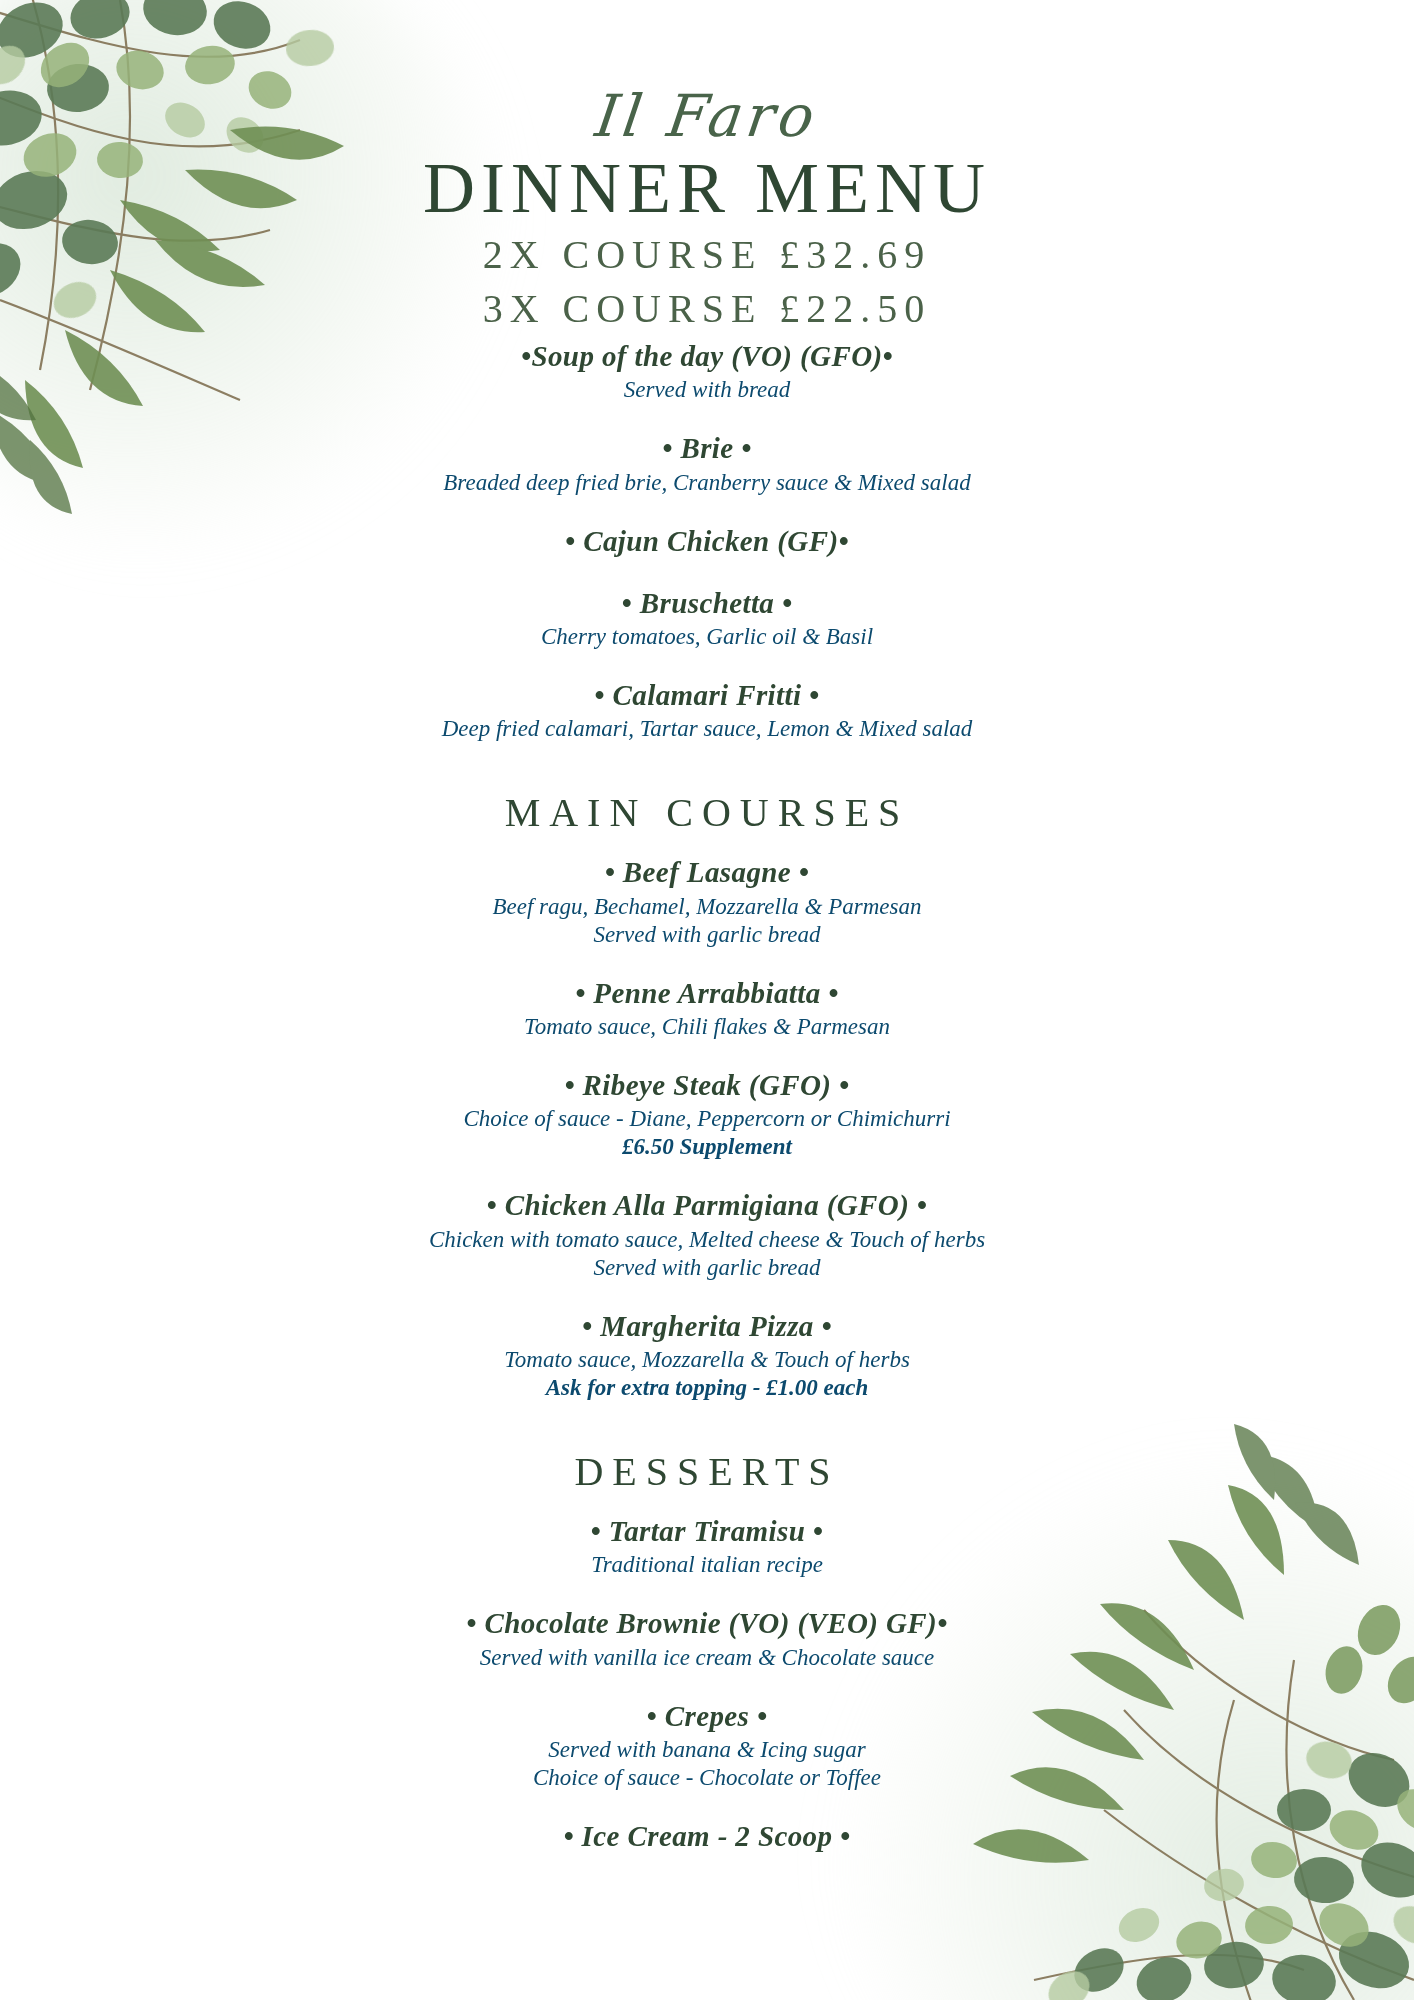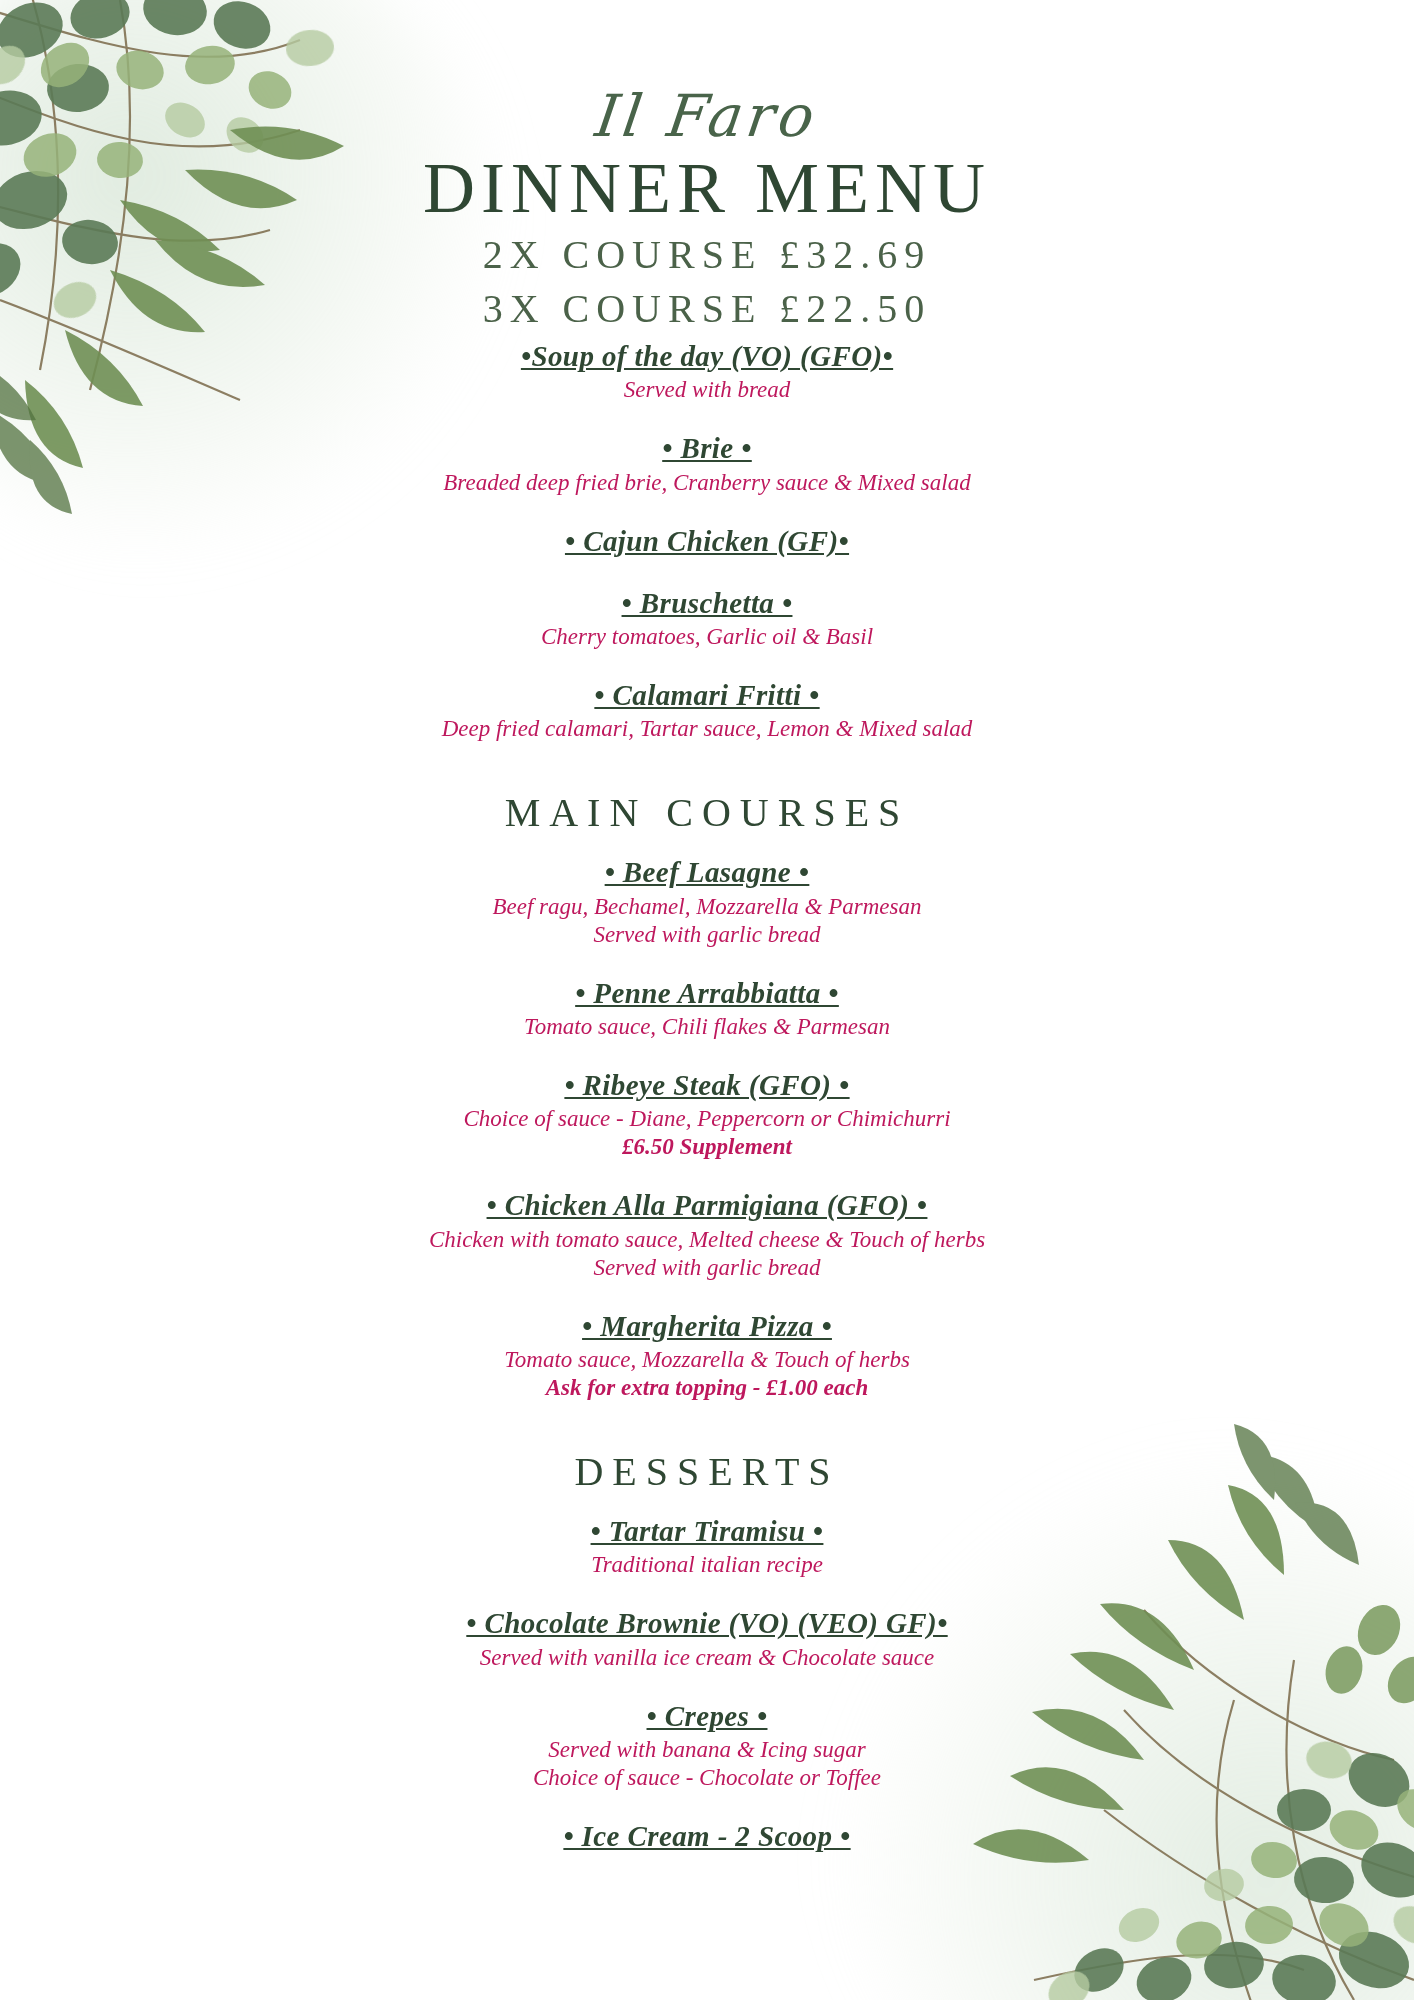--- a/index.html
+++ b/index.html
@@ -97,28 +97,27 @@
 
   .item-name {
     font-family: "Liberation Serif", serif;
     font-style: italic;
     font-weight: bold;
     font-size: 29px;
     color: #2f4733;
     line-height: 1.25;
     margin: 0 0 2px 0;
     letter-spacing: 0.4px;
-    text-decoration: underline;
   }
 
   .item-desc {
     font-family: "Liberation Serif", serif;
     font-style: italic;
     font-size: 23px;
-    color: #be185d;
+    color: #0c4a6e;
     line-height: 1.22;
     margin: 0;
   }
 
   .item-desc.bold {
     font-weight: bold;
   }
 </style>
 </head>
 <body>

